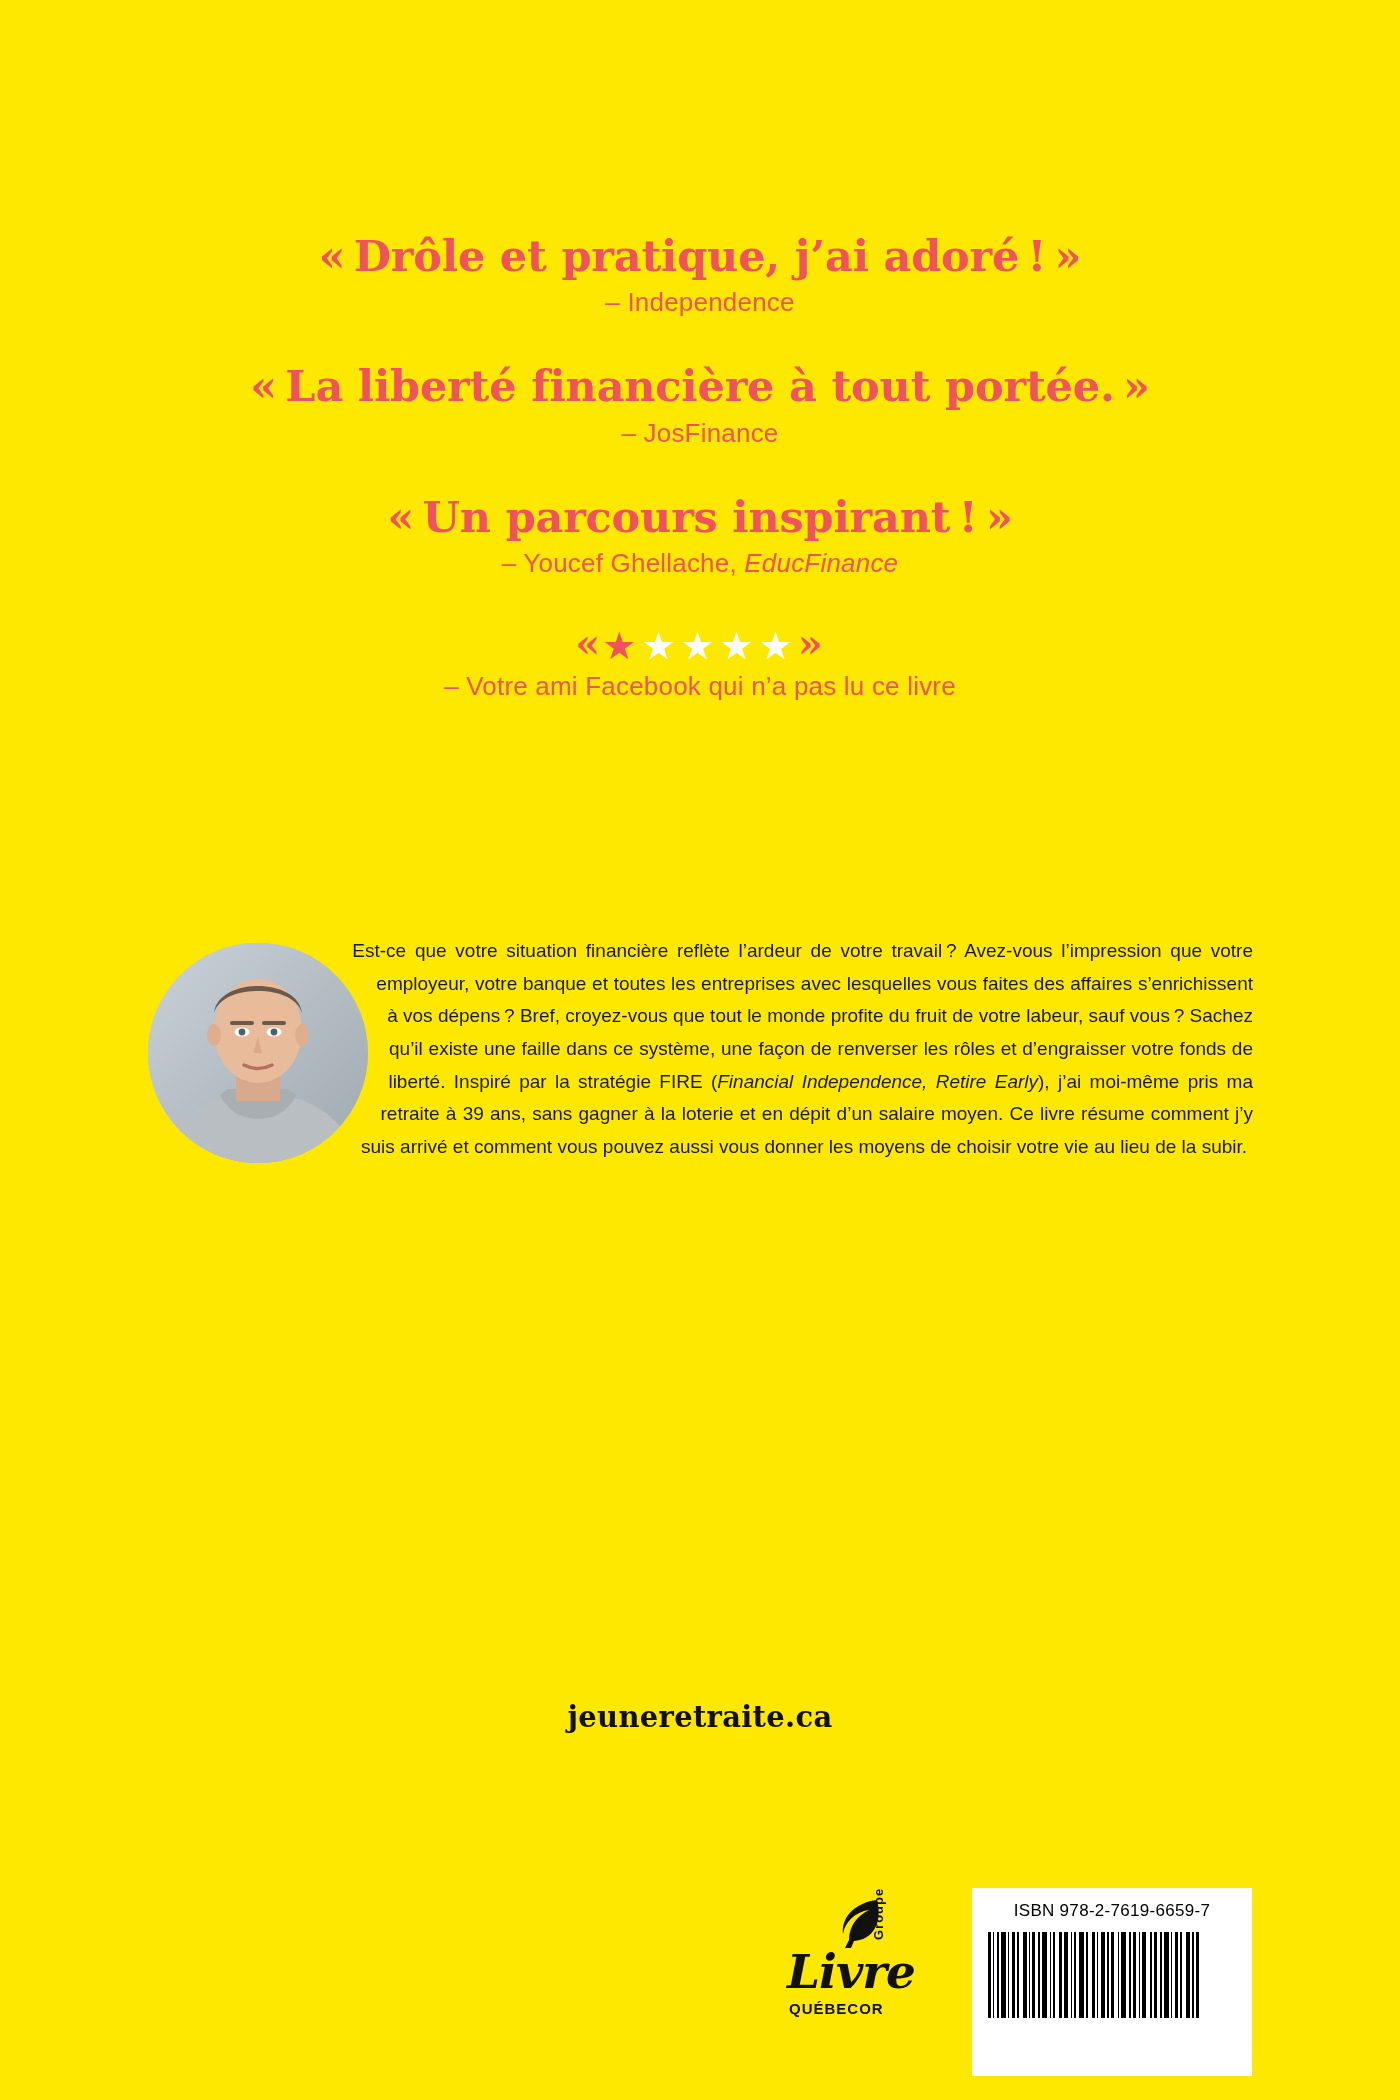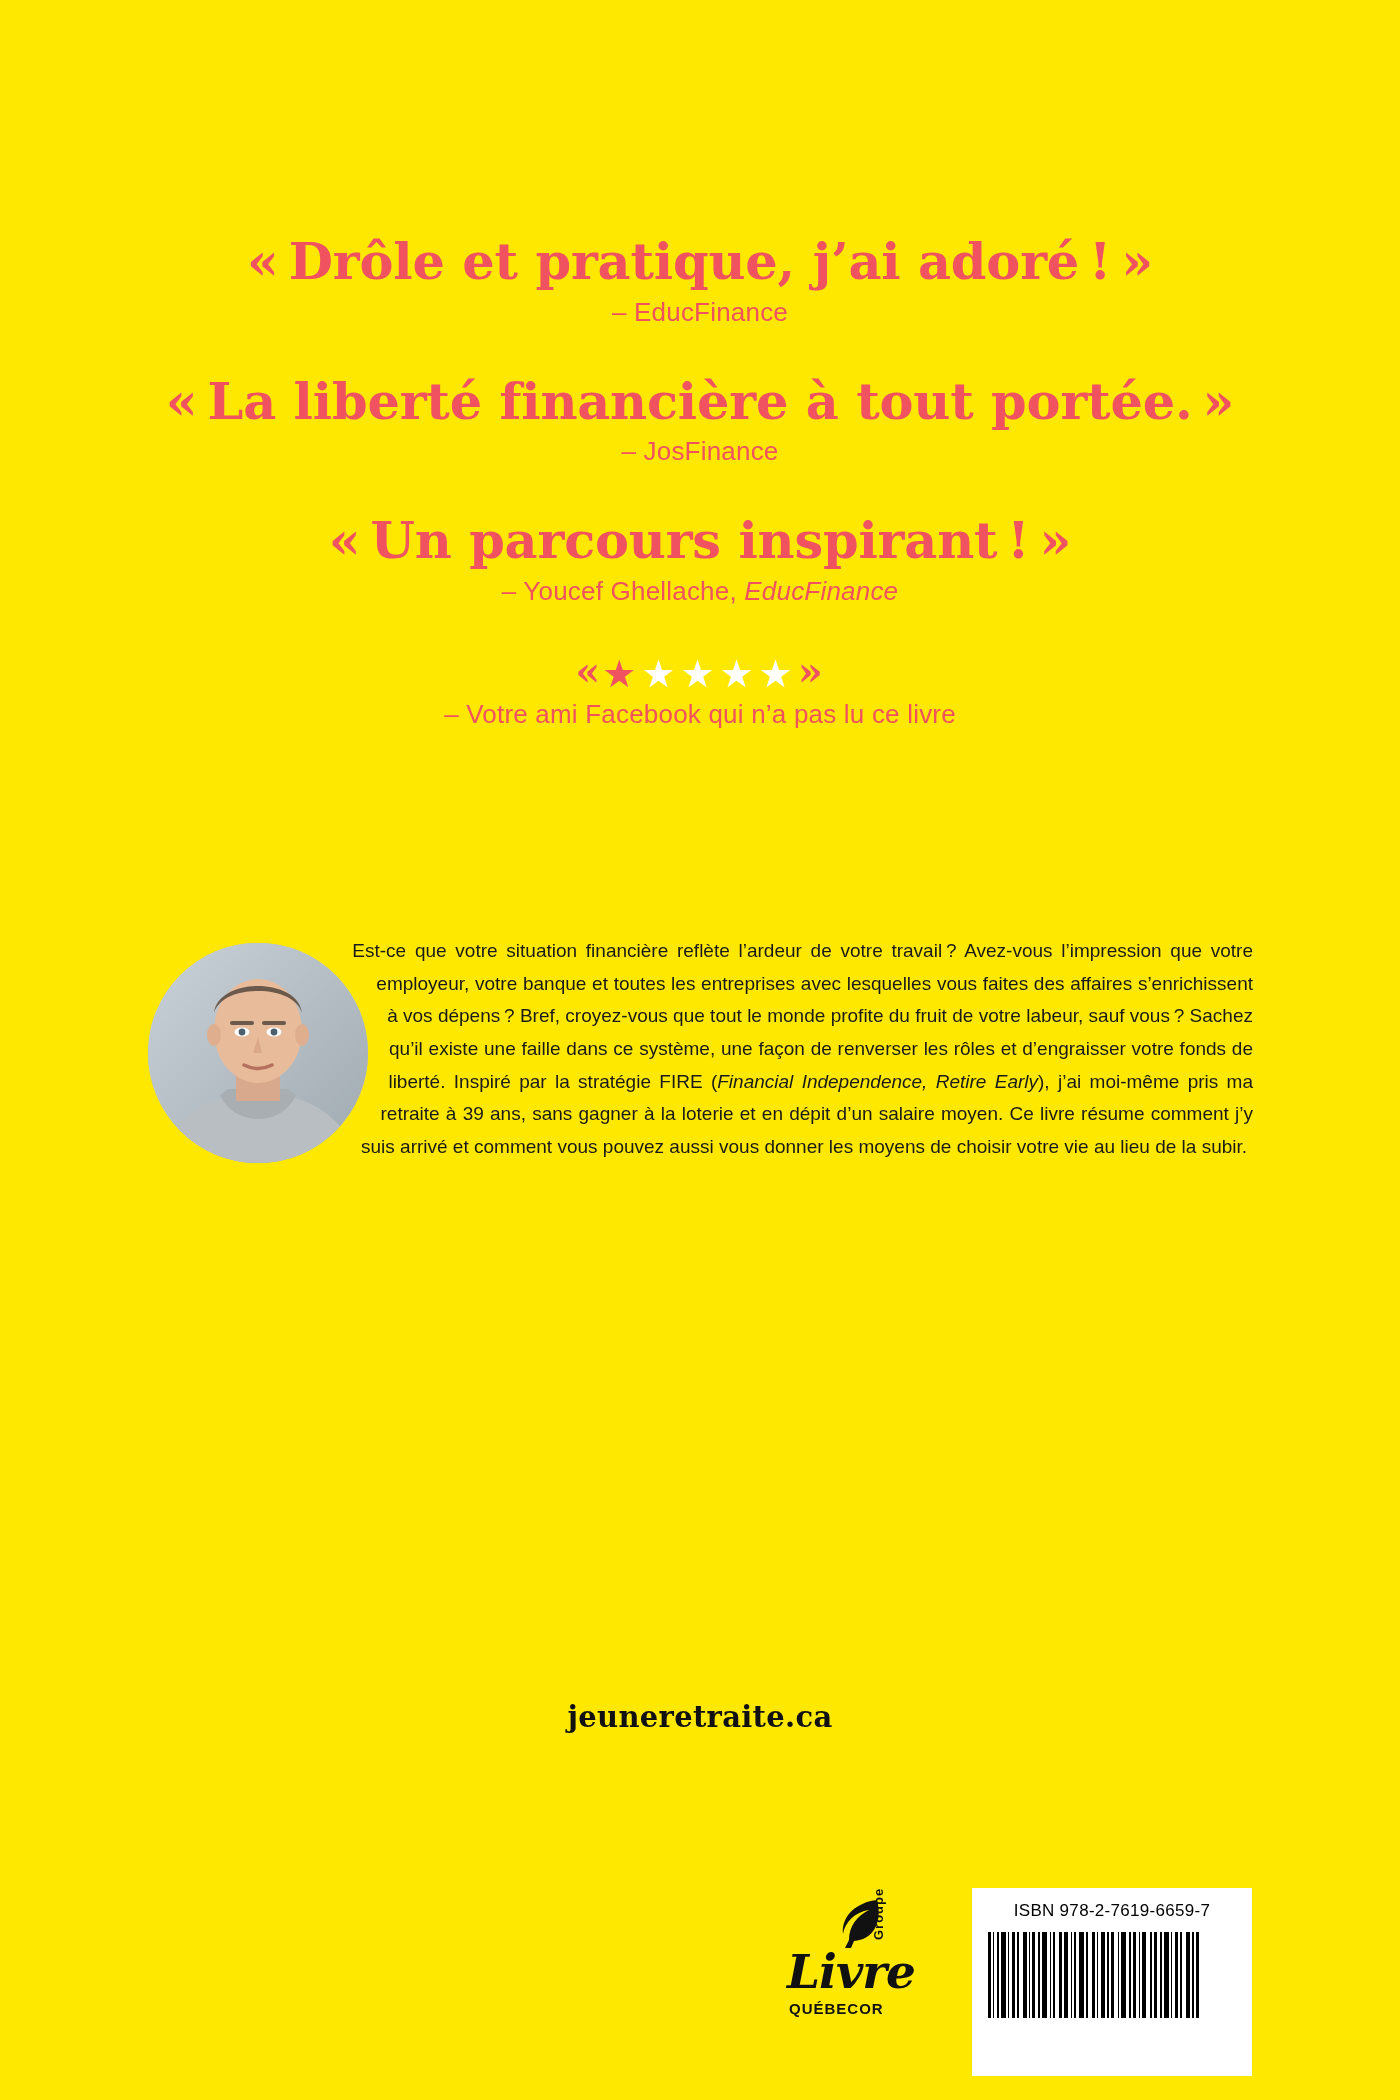--- a/index.html
+++ b/index.html
@@ -30,21 +30,21 @@
     width: 1400px;
     text-align: center;
   }
   .blurb {
     margin-bottom: 44px;
   }
   .blurb-quote {
     font-family: "DejaVu Serif", serif;
     font-weight: bold;
     color: #f0535f;
-    font-size: 51px;
+    font-size: 43px;
     line-height: 1.15;
     letter-spacing: -0.2px;
   }
   .blurb-attr {
     font-family: "Liberation Sans", sans-serif;
     color: #f0535f;
     font-size: 26px;
     margin-top: 6px;
     letter-spacing: 0.2px;
   }
@@ -202,21 +202,21 @@
 </style>
 </head>
 <body>
 
 <div class="page">
 
   <div class="blurbs">
 
     <div class="blurb">
       <div class="blurb-quote">« Drôle et pratique, j’ai adoré ! »</div>
-      <div class="blurb-attr"><span>– EducFinance</span></div>
+      <div class="blurb-attr"><span>– Independence</span></div>
     </div>
 
     <div class="blurb">
       <div class="blurb-quote">« La liberté financière à tout portée. »</div>
       <div class="blurb-attr"><span>– JosFinance</span></div>
     </div>
 
     <div class="blurb">
       <div class="blurb-quote">« Un parcours inspirant ! »</div>
       <div class="blurb-attr"><span>– Youcef Ghellache, </span><span class="it">EducFinance</span></div>

